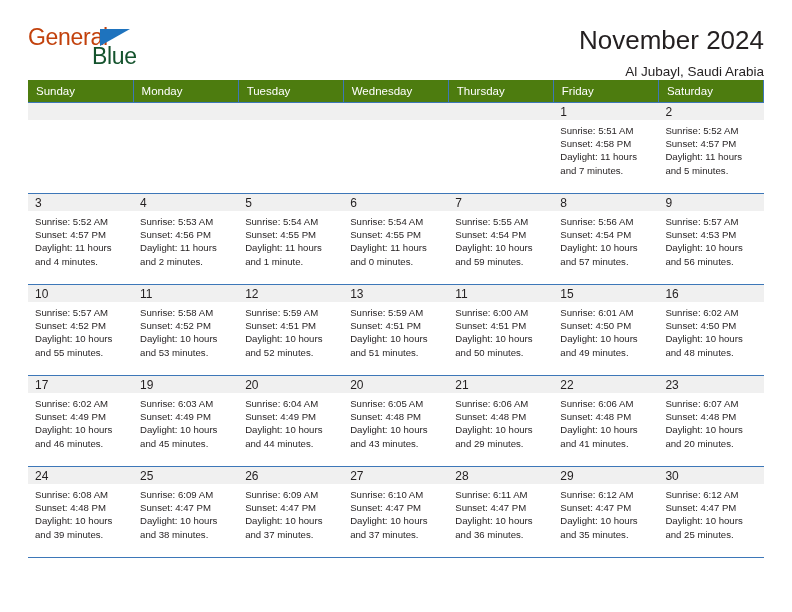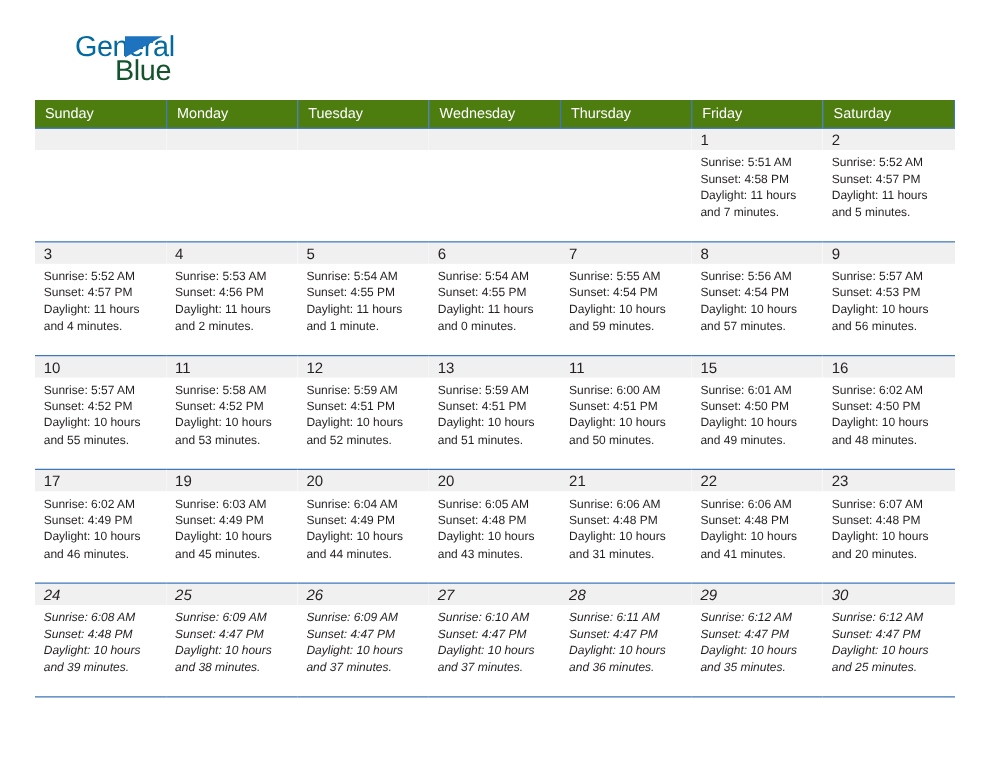--- a/index.html
+++ b/index.html
@@ -37,22 +37,21 @@
     height: 46px;
     line-height: 1;
     user-select: none;
   }
   .logo-general {
     position: absolute;
     left: 0;
     top: 0;
     font-size: 23px;
     letter-spacing: -0.3px;
-    color: #0369a1;
-    margin-left: 32px;
+    color: #c2410c;
   }
   .logo-blue {
     position: absolute;
     left: 64px;
     top: 19px;
     font-size: 23px;
     letter-spacing: -0.3px;
     color: #14532d;
   }
   .logo-tri {
@@ -125,36 +124,39 @@
     padding: 4px 5px 0 7px;
     font-size: 9.6px;
     line-height: 13.2px;
     color: #231f20;
   }
   .info div {
     white-space: nowrap;
   }
   .calendar tr.week:last-child td {
     border-bottom: 1px solid #3d77b8;
-    font-style: italic;
   }
 </style>
 </head>
 <body>
 
 <div class="page">
 
   <div class="topbar">
 
     <div class="logo">
       <span class="logo-general">General</span>
       <span class="logo-tri"></span>
       <span class="logo-blue">Blue</span>
     </div>
 
+    <div class="titlebox">
+      <div class="cal-title">November 2024</div>
+      <div class="cal-sub">Al Jubayl, Saudi Arabia</div>
+    </div>
 
   </div>
 
   <table class="calendar">
     <thead>
       <tr>
         <th>Sunday</th>
         <th>Monday</th>
         <th>Tuesday</th>
         <th>Wednesday</th>
@@ -365,21 +367,21 @@
               <div>Daylight: 10 hours</div>
               <div>and 43 minutes.</div>
             </div>
           </td>
           <td>
             <span class="daynum">21</span>
             <div class="info">
               <div>Sunrise: 6:06 AM</div>
               <div>Sunset: 4:48 PM</div>
               <div>Daylight: 10 hours</div>
-              <div>and 31 minutes.</div>
+              <div>and 29 minutes.</div>
             </div>
           </td>
           <td>
             <span class="daynum">22</span>
             <div class="info">
               <div>Sunrise: 6:06 AM</div>
               <div>Sunset: 4:48 PM</div>
               <div>Daylight: 10 hours</div>
               <div>and 41 minutes.</div>
             </div>

